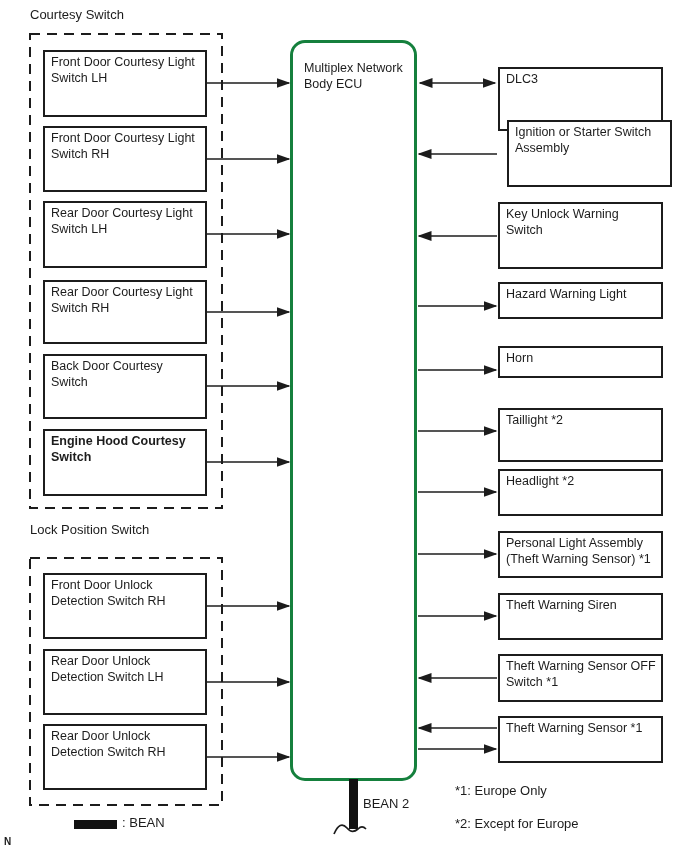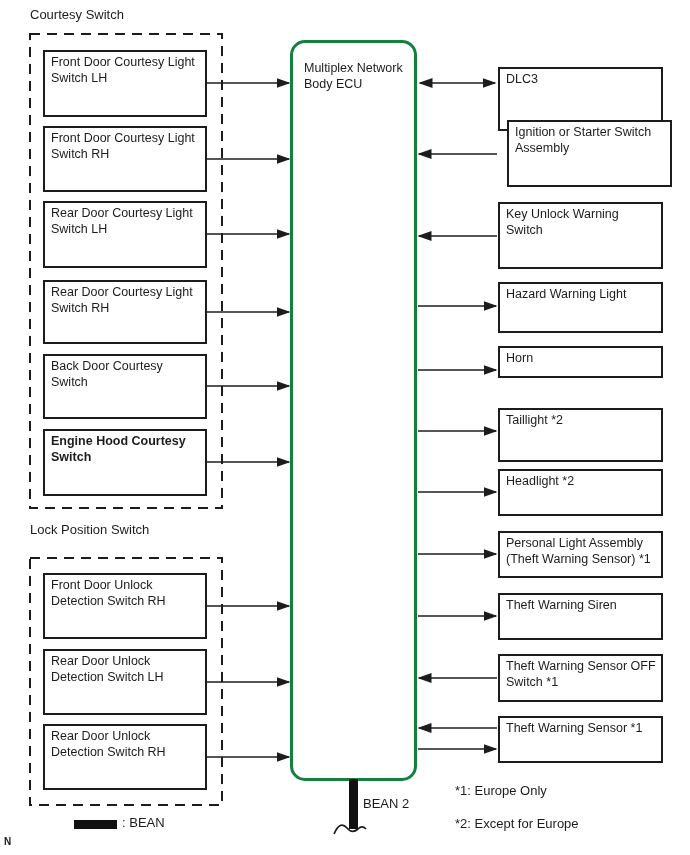--- a/index.html
+++ b/index.html
@@ -107,21 +107,21 @@
   <div class="ecu">
     <div class="ecu-label">Multiplex Network
 Body ECU</div>
   </div>
 
   <div class="node right-node" style="top:59px;  height:64px;margin-top:8px;">DLC3</div>
   <div class="node right-node" style="top:120px; height:67px;margin-left:9px;">Ignition or Starter Switch
 Assembly</div>
   <div class="node right-node" style="top:202px; height:67px;">Key Unlock Warning
 Switch</div>
-  <div class="node right-node" style="top:282px; height:51px;">Hazard Warning Light</div>
+  <div class="node right-node" style="top:282px; height:37px;">Hazard Warning Light</div>
   <div class="node right-node" style="top:346px; height:32px;">Horn</div>
   <div class="node right-node" style="top:408px; height:54px;">Taillight *2</div>
   <div class="node right-node" style="top:469px; height:47px;">Headlight *2</div>
   <div class="node right-node" style="top:531px; height:47px;">Personal Light Assembly
 (Theft Warning Sensor) *1</div>
   <div class="node right-node" style="top:593px; height:47px;">Theft Warning Siren</div>
   <div class="node right-node" style="top:654px; height:48px;">Theft Warning Sensor OFF
 Switch *1</div>
   <div class="node right-node" style="top:716px; height:47px;">Theft Warning Sensor *1</div>
 

